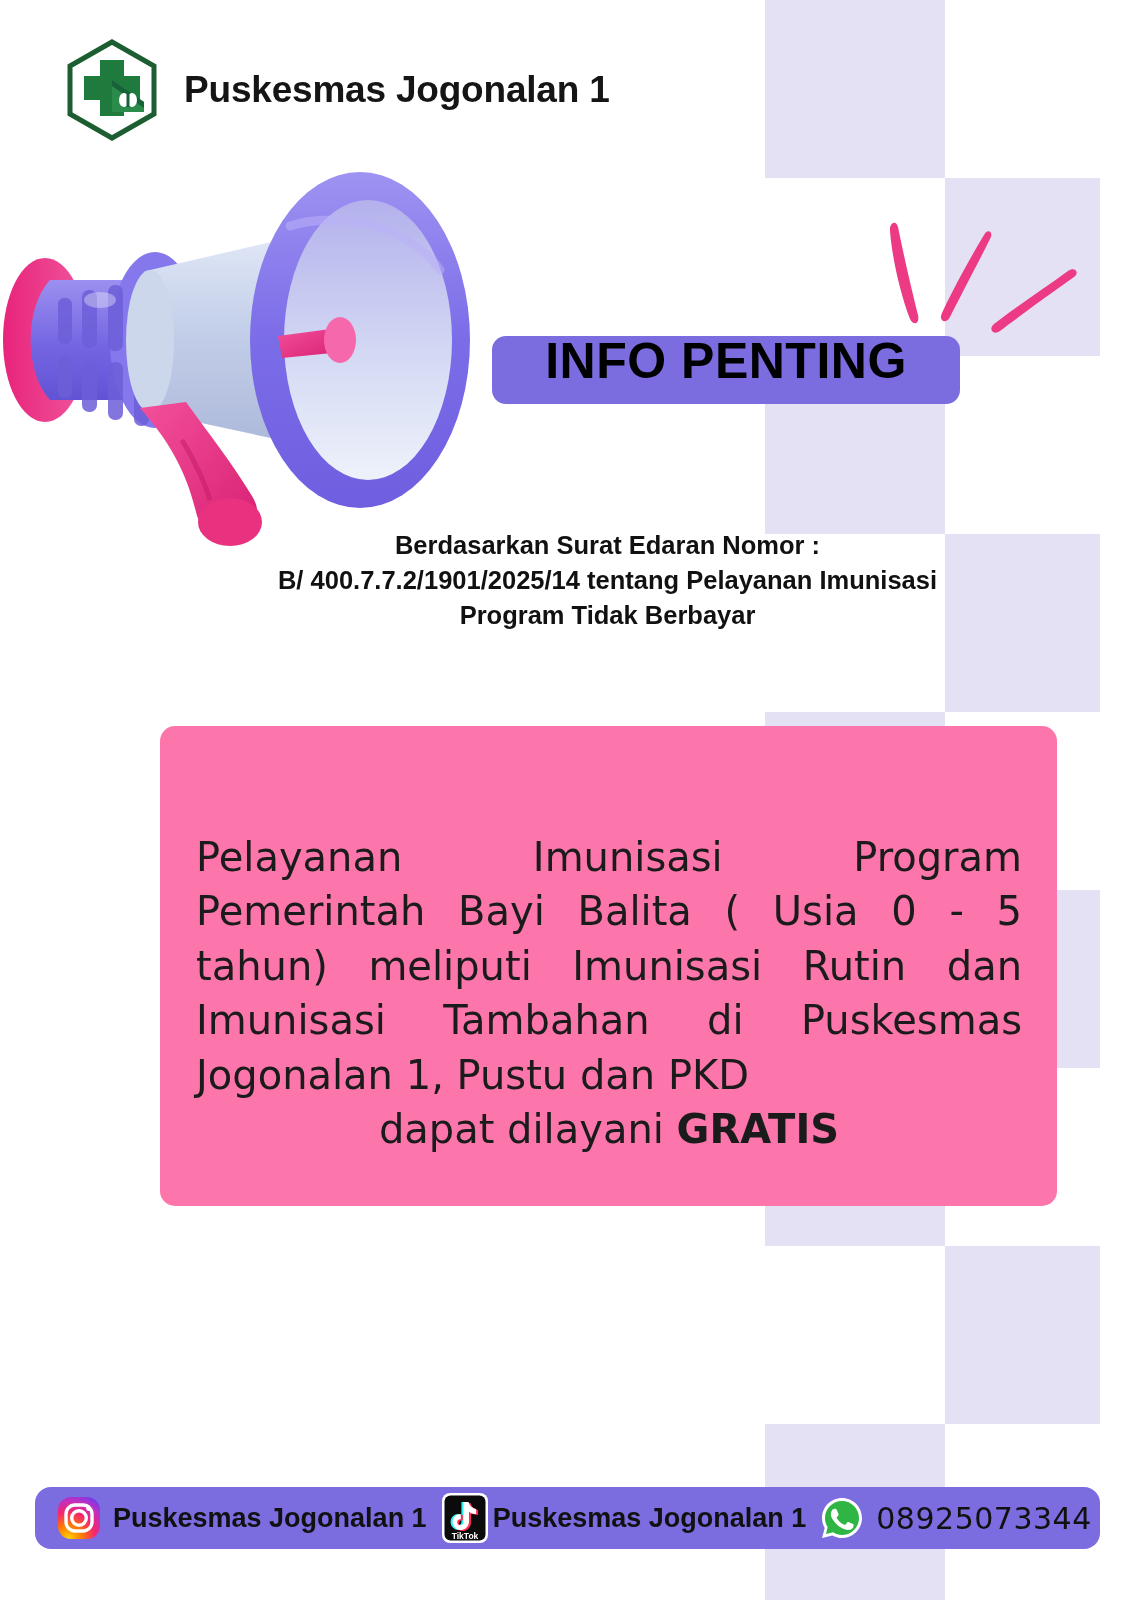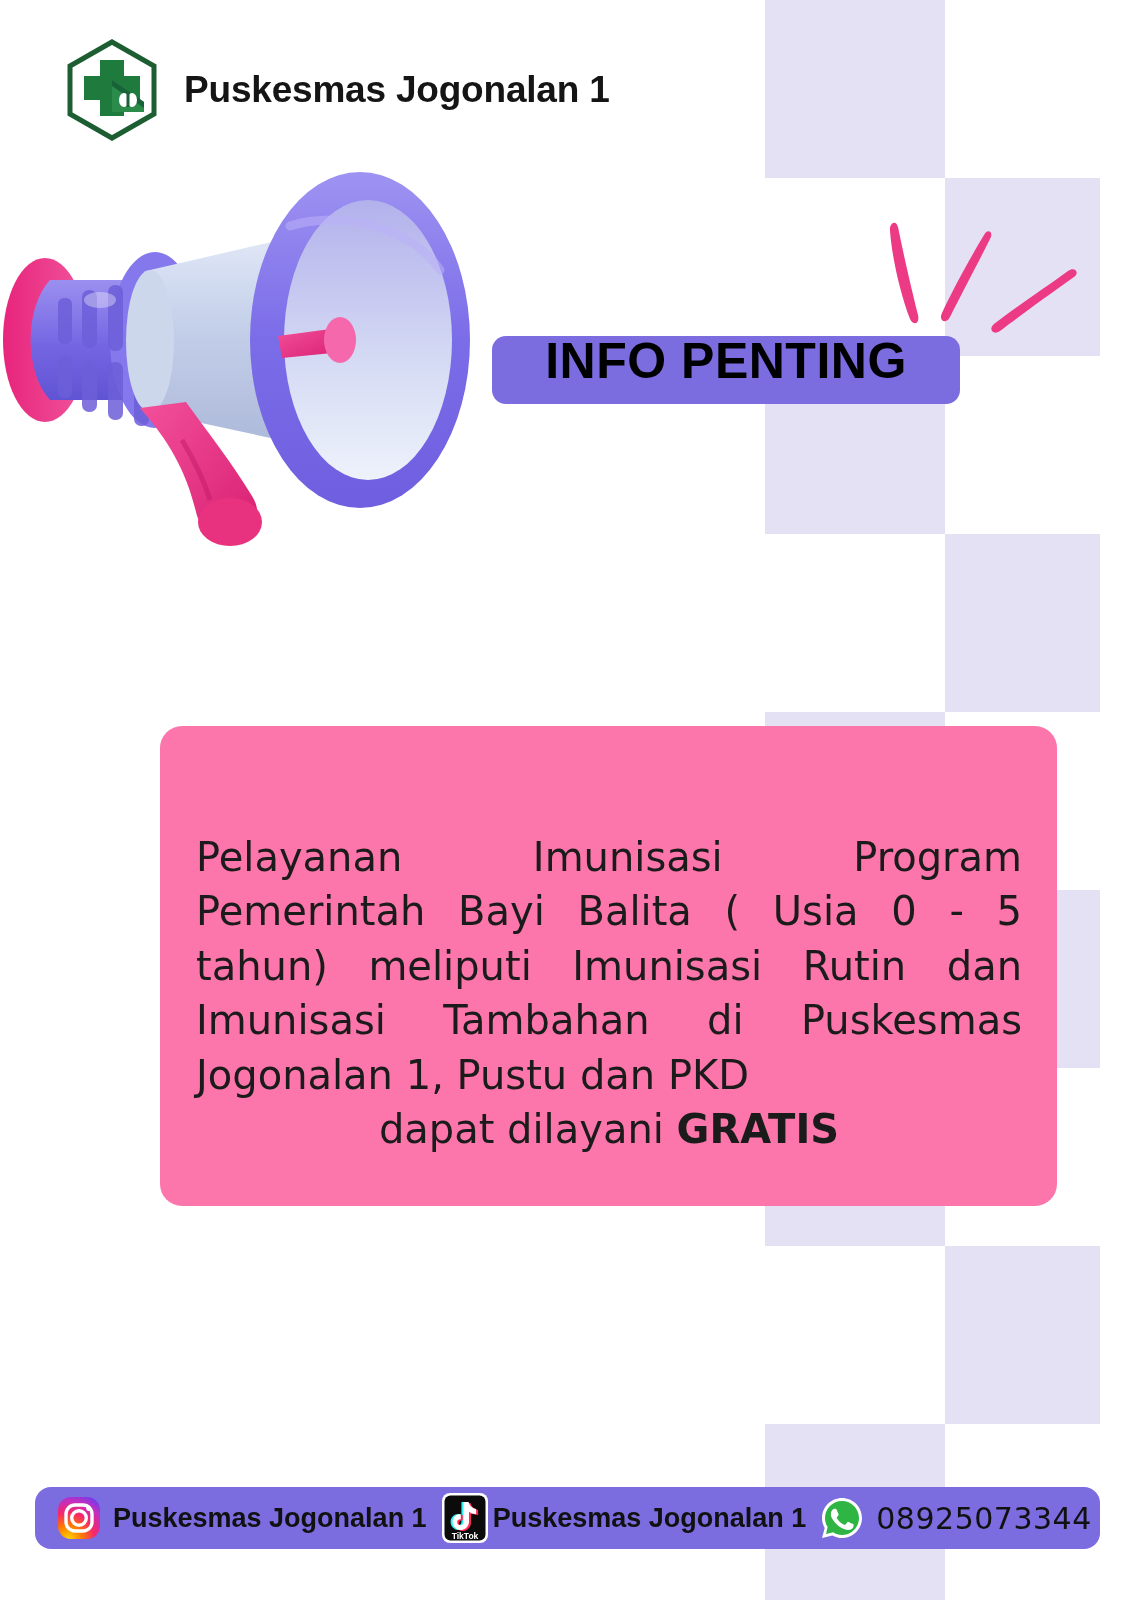--- a/index.html
+++ b/index.html
@@ -47,21 +47,21 @@
   .subtitle{
     position:absolute;left:120px;top:528px;width:975px;
     text-align:center;font-size:25.5px;font-weight:bold;color:#111;
     line-height:1.38;font-family:"Liberation Sans", sans-serif;
   }
   .subtitle div{white-space:nowrap;}
 
   
   .pinkbox{
     position:absolute;left:160px;top:726px;width:897px;height:480px;
-    background:#fd76ab;border-radius:22px;
+    background:#fd76ab;border-radius:15px;
   }
   .pinkbox-text{
     position:absolute;left:36px;top:104px;width:826px;
     font-size:40px;color:#1b1b1b;line-height:1.36;
     text-align:justify;text-justify:inter-word;
     font-family:"DejaVu Sans", sans-serif;
   }
   .pinkbox-text .lastline{text-align:center;}
   .pinkbox-text b{font-weight:bold;}
 
@@ -188,20 +188,25 @@
   </div>
 
   <div class="strokes">
     <svg viewBox="0 0 230 170" width="230" height="170" aria-hidden="true">
       <path d="M38 22 C44 52 52 86 58 110 C60 118 54 122 50 114 C40 88 32 52 30 26 C29 18 36 14 38 22 Z" fill="#ec3a85"></path>
       <path d="M130 34 C116 62 100 92 90 112 C86 120 78 116 82 108 C94 82 112 50 124 30 C128 23 134 27 130 34 Z" fill="#ec3a85"></path>
       <path d="M214 72 C186 92 158 112 140 126 C133 131 128 124 134 119 C156 102 186 82 208 66 C215 61 220 68 214 72 Z" fill="#ec3a85"></path>
     </svg>
   </div>
 
+  <div class="subtitle">
+    <div>Berdasarkan Surat Edaran Nomor  :</div>
+    <div>B/ 400.7.7.2/1901/2025/14 tentang Pelayanan Imunisasi</div>
+    <div>Program Tidak Berbayar</div>
+  </div>
 
   <div class="pinkbox">
     <div class="pinkbox-text">
       <span>Pelayanan Imunisasi Program Pemerintah Bayi Balita ( Usia 0 - 5 tahun) meliputi Imunisasi Rutin dan Imunisasi Tambahan di Puskesmas Jogonalan 1, Pustu dan PKD</span>
       <div class="lastline"><span>dapat dilayani </span><b>GRATIS</b></div>
     </div>
   </div>
 
   <div class="footer">
 

